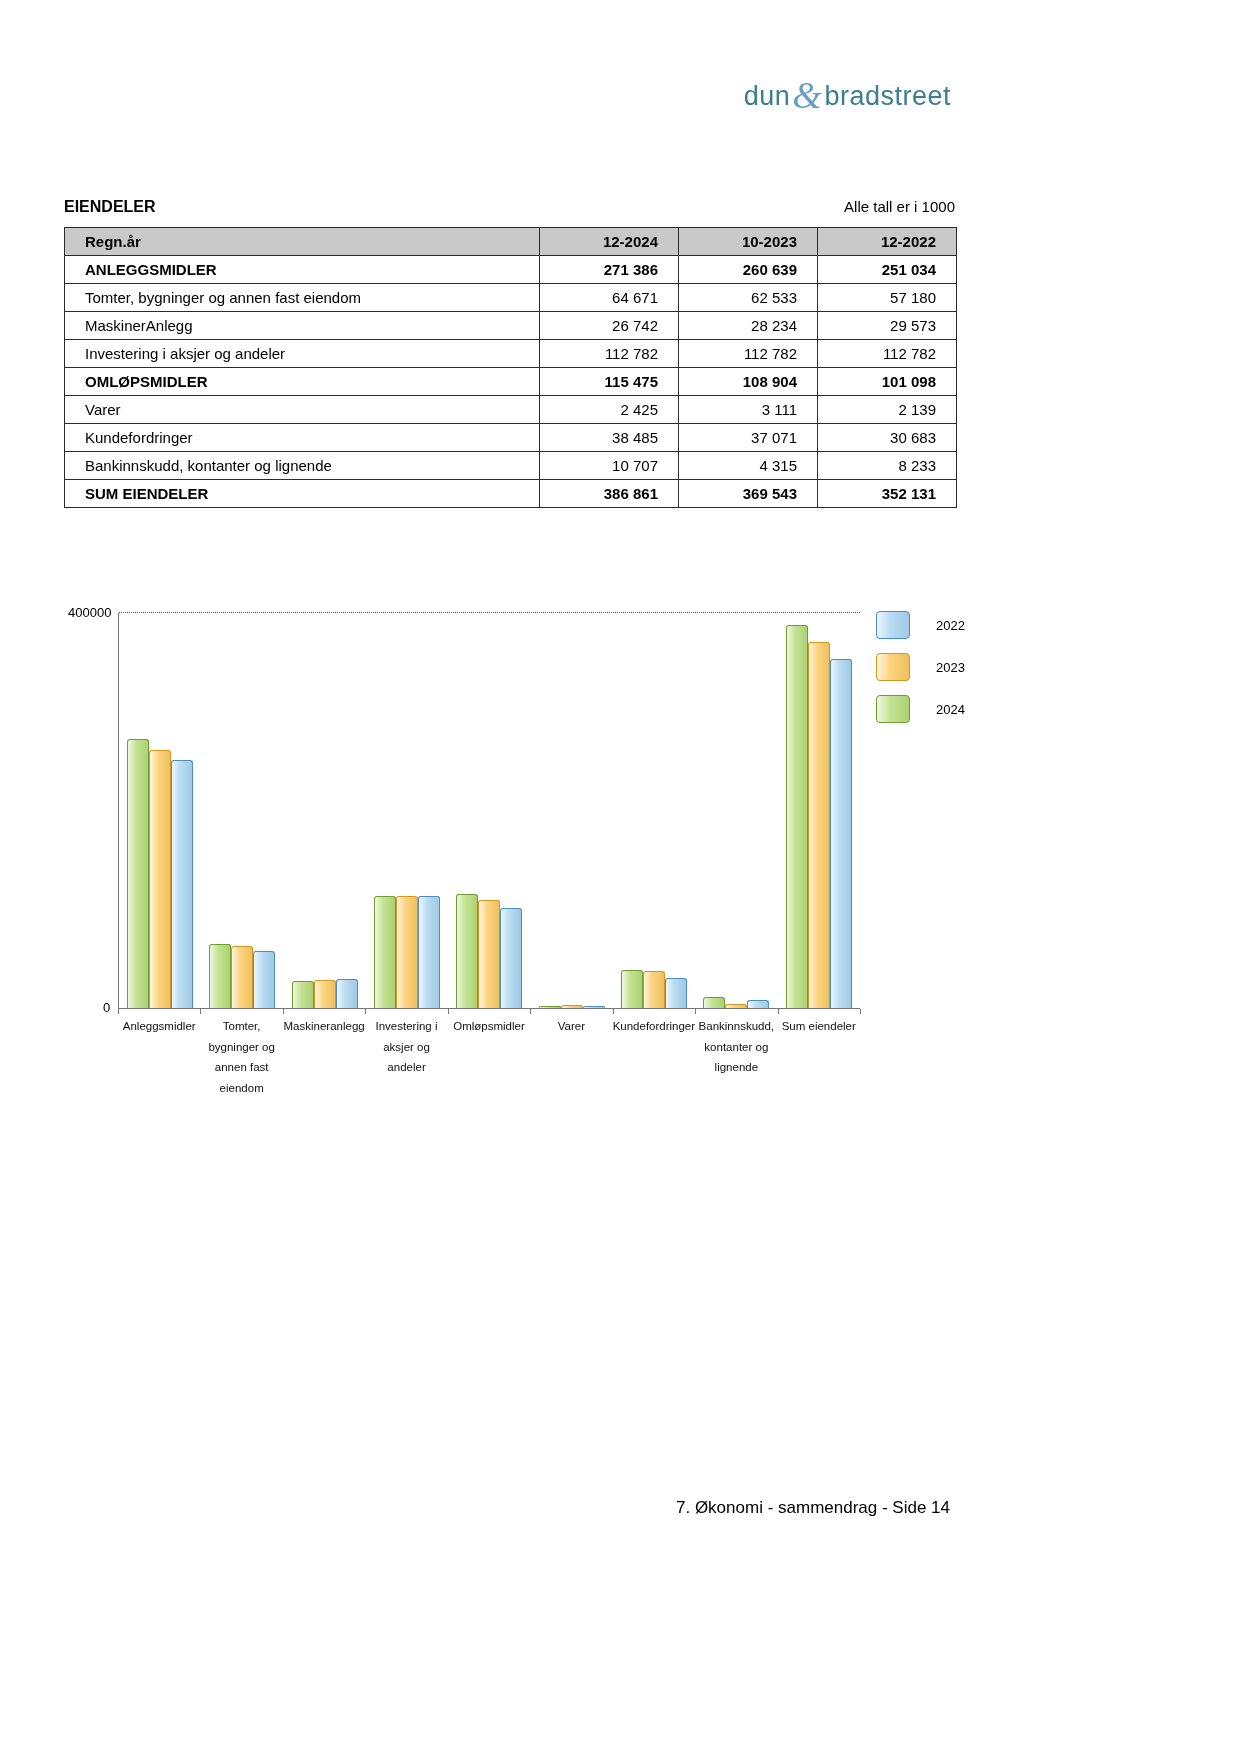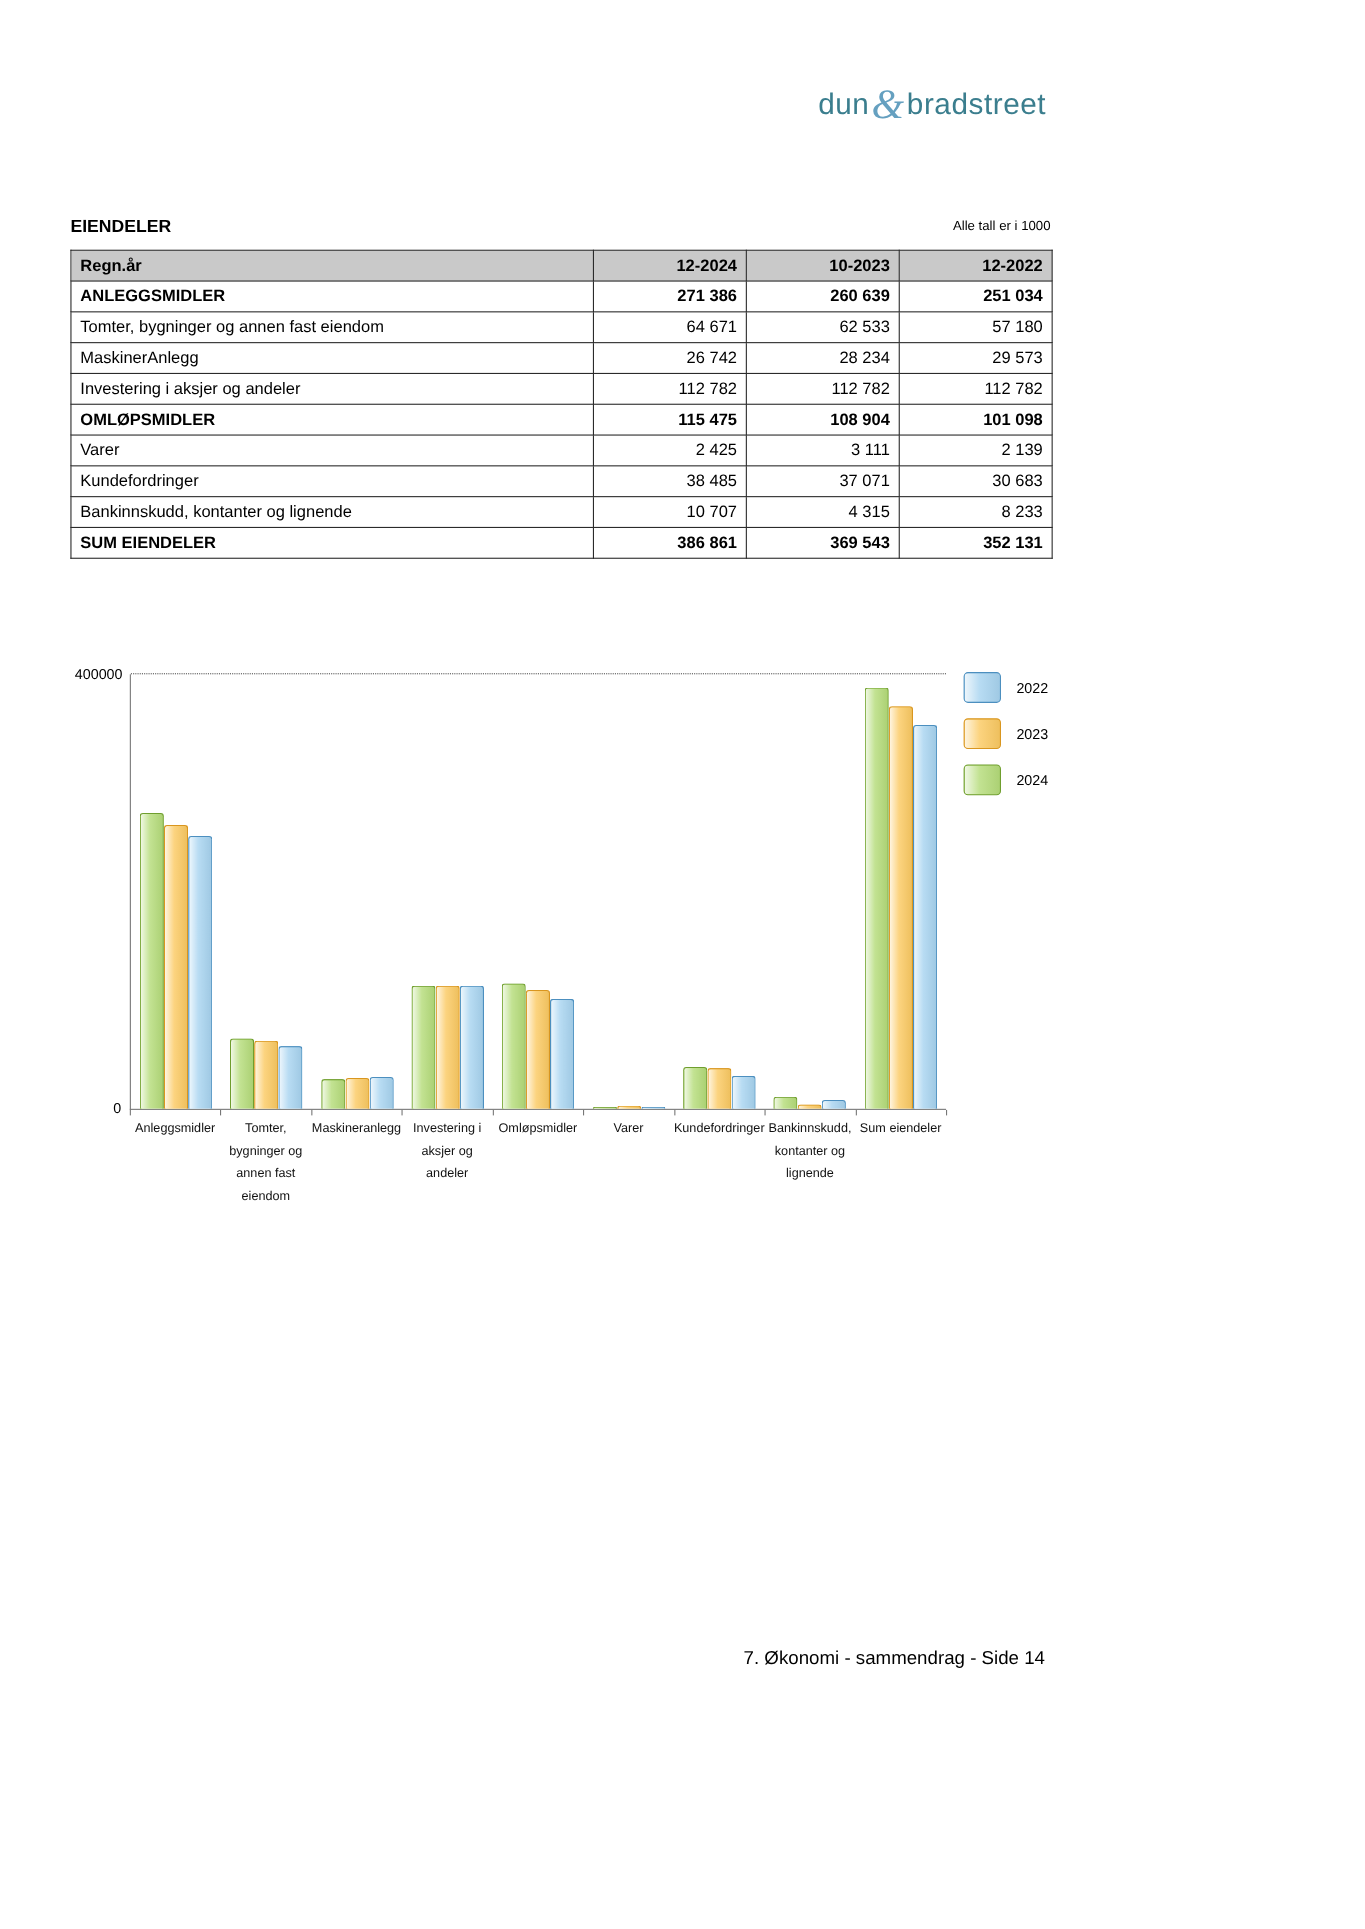--- a/index.html
+++ b/index.html
@@ -7,27 +7,27 @@
   body { font-family:"Liberation Sans", sans-serif; color:#000; }
   .page { position:relative; width:1241px; height:1754px; background:#ffffff; overflow:hidden; }
 
   
   .logo { position:absolute; top:70px; right:290px; font-size:27px; color:#3b7e8e; letter-spacing:0.5px; white-space:nowrap;text-align:right; }
   .logo .amp { font-size:38px; color:#65a0c0; font-family:"Liberation Serif", serif; font-style:italic; margin:0 2px; position:relative; top:3px; }
 
   
   .title-row { position:absolute; left:64px; top:198px; width:891px; display:flex; justify-content:space-between; align-items:flex-start; }
   .title { font-weight:bold; font-size:16px; }
-  .note { font-size:12px; }
+  .note { font-size:15px; }
 
   
   table.assets { position:absolute; left:64px; top:227px; width:891px; border-collapse:collapse; font-size:15px; table-layout:fixed; }
   table.assets col.c-label { width:475px; }
   table.assets col.c-num { width:139px; }
-  table.assets th, table.assets td { border:1px solid #2b2b2b; padding:3px 8px; height:28px; overflow:hidden; white-space:nowrap; }
+  table.assets th, table.assets td { border:1px solid #2b2b2b; padding:3px 20px; height:28px; overflow:hidden; white-space:nowrap; }
   table.assets th { background:#c9c9c9; font-weight:bold; text-align:left; }
   table.assets th.num, table.assets td.num { text-align:right; }
   table.assets tr.bold td { font-weight:bold; }
 
   
   .y-label { position:absolute; font-size:13px; }
   .y-label.top { left:68px; top:605px; }
   .y-label.zero { left:103px; top:1000px; }
   .plot { position:absolute; left:118px; top:613px; width:742px; height:396px; border-left:1px solid #777; border-bottom:1px solid #777; }
   .grid-top { position:absolute; left:0; right:0; top:-1px; border-top:1px dotted #555; }
@@ -38,21 +38,21 @@
   .ticks { position:absolute; left:118px; top:1009px; width:742px; height:6px; }
   .tick { position:absolute; top:0; width:1px; height:5px; background:#777; }
   .x-labels { position:absolute; left:118px; top:1016px; width:742px; display:flex; align-items:flex-start; }
   .x-label { flex:1 1 0; text-align:center; font-size:11.5px; line-height:1.8; color:#111; }
 
   
   .legend { position:absolute; left:876px; top:611px; }
   .legend-item { display:flex; align-items:center; margin-bottom:14px; }
   .legend-swatch { width:34px; height:28px; border:1px solid; border-radius:4px;
          background-image:linear-gradient(90deg, rgba(255,255,255,0.80) 0%, rgba(255,255,255,0.18) 42%, rgba(0,0,0,0.05) 100%); }
-  .legend-label { font-size:13px; margin-left:14px; }
+  .legend-label { font-size:13px; margin-left:26px; }
 
   
   .footer { position:absolute; right:291px; top:1498px; font-size:17px; }
 </style>
 </head>
 <body>
 
 <div class="page">
 
   <div class="logo">

